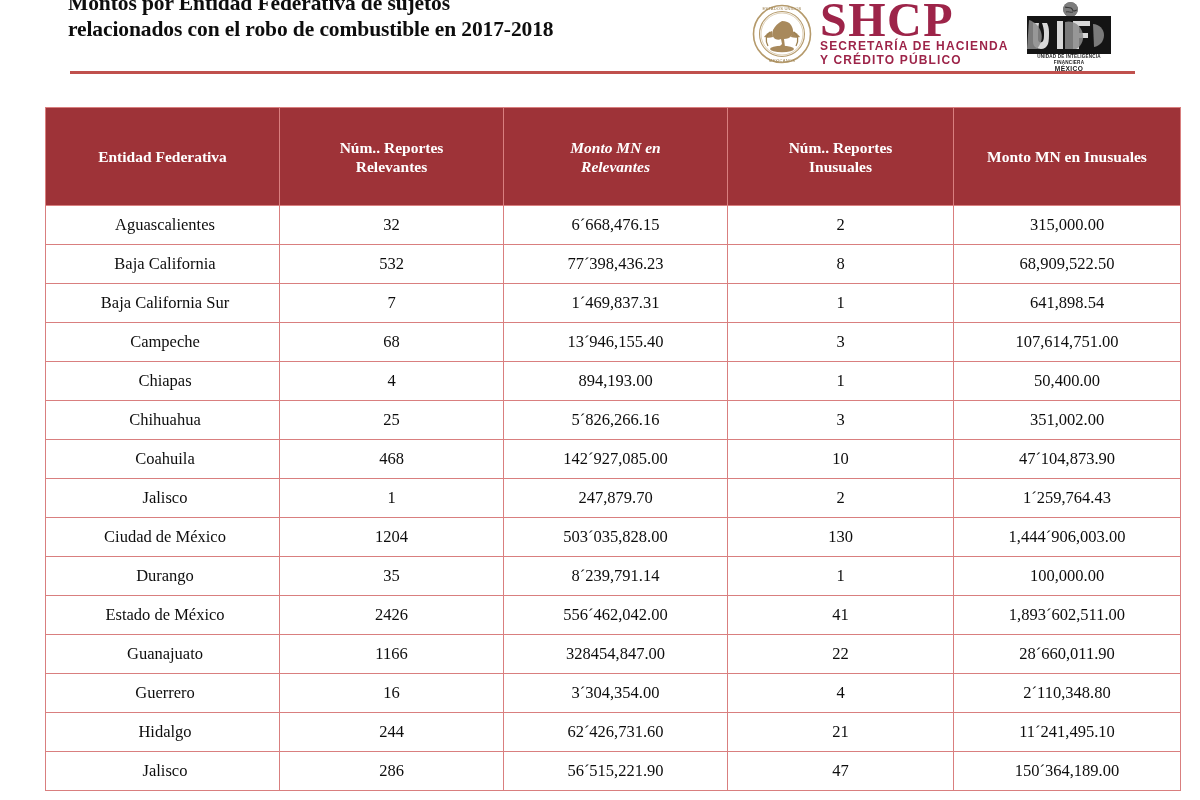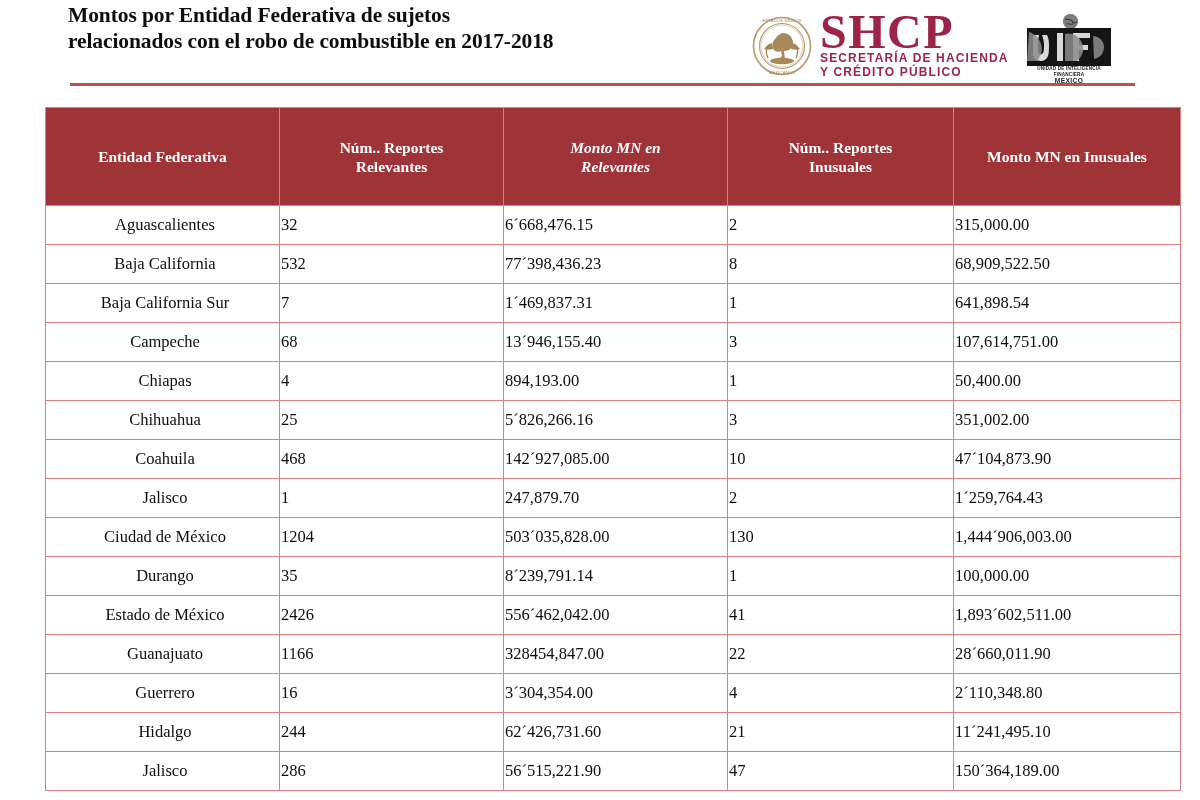--- a/index.html
+++ b/index.html
@@ -13,21 +13,21 @@
     background: #ffffff;
     font-family: "Liberation Serif", "DejaVu Serif", serif;
     overflow: hidden;
     position: relative;
   }
 
   
   .slide-header {
     position: absolute;
     left: 0;
-    top: 12px;
+    top: 0;
     width: 1047px;
     height: 78px;
   }
 
   .title-block {
     position: absolute;
     left: 68px;
     top: -10px;
     width: 640px;
   }
@@ -177,21 +177,21 @@
     font-size: 16.5px;
     color: #0d0d0d;
     vertical-align: middle;
     background: #ffffff;
   }
   tbody td.entidad {
     text-align: center;
     padding-left: 6px;
   }
   tbody td.num {
-    text-align: left;
+    text-align: center;
   }
 </style>
 </head>
 <body>
 
 <div class="slide-header">
 
   <div class="title-block">
     <div class="title-line">Montos por Entidad Federativa de sujetos</div>
     <div class="title-line">relacionados con el robo de combustible en 2017-2018</div>

